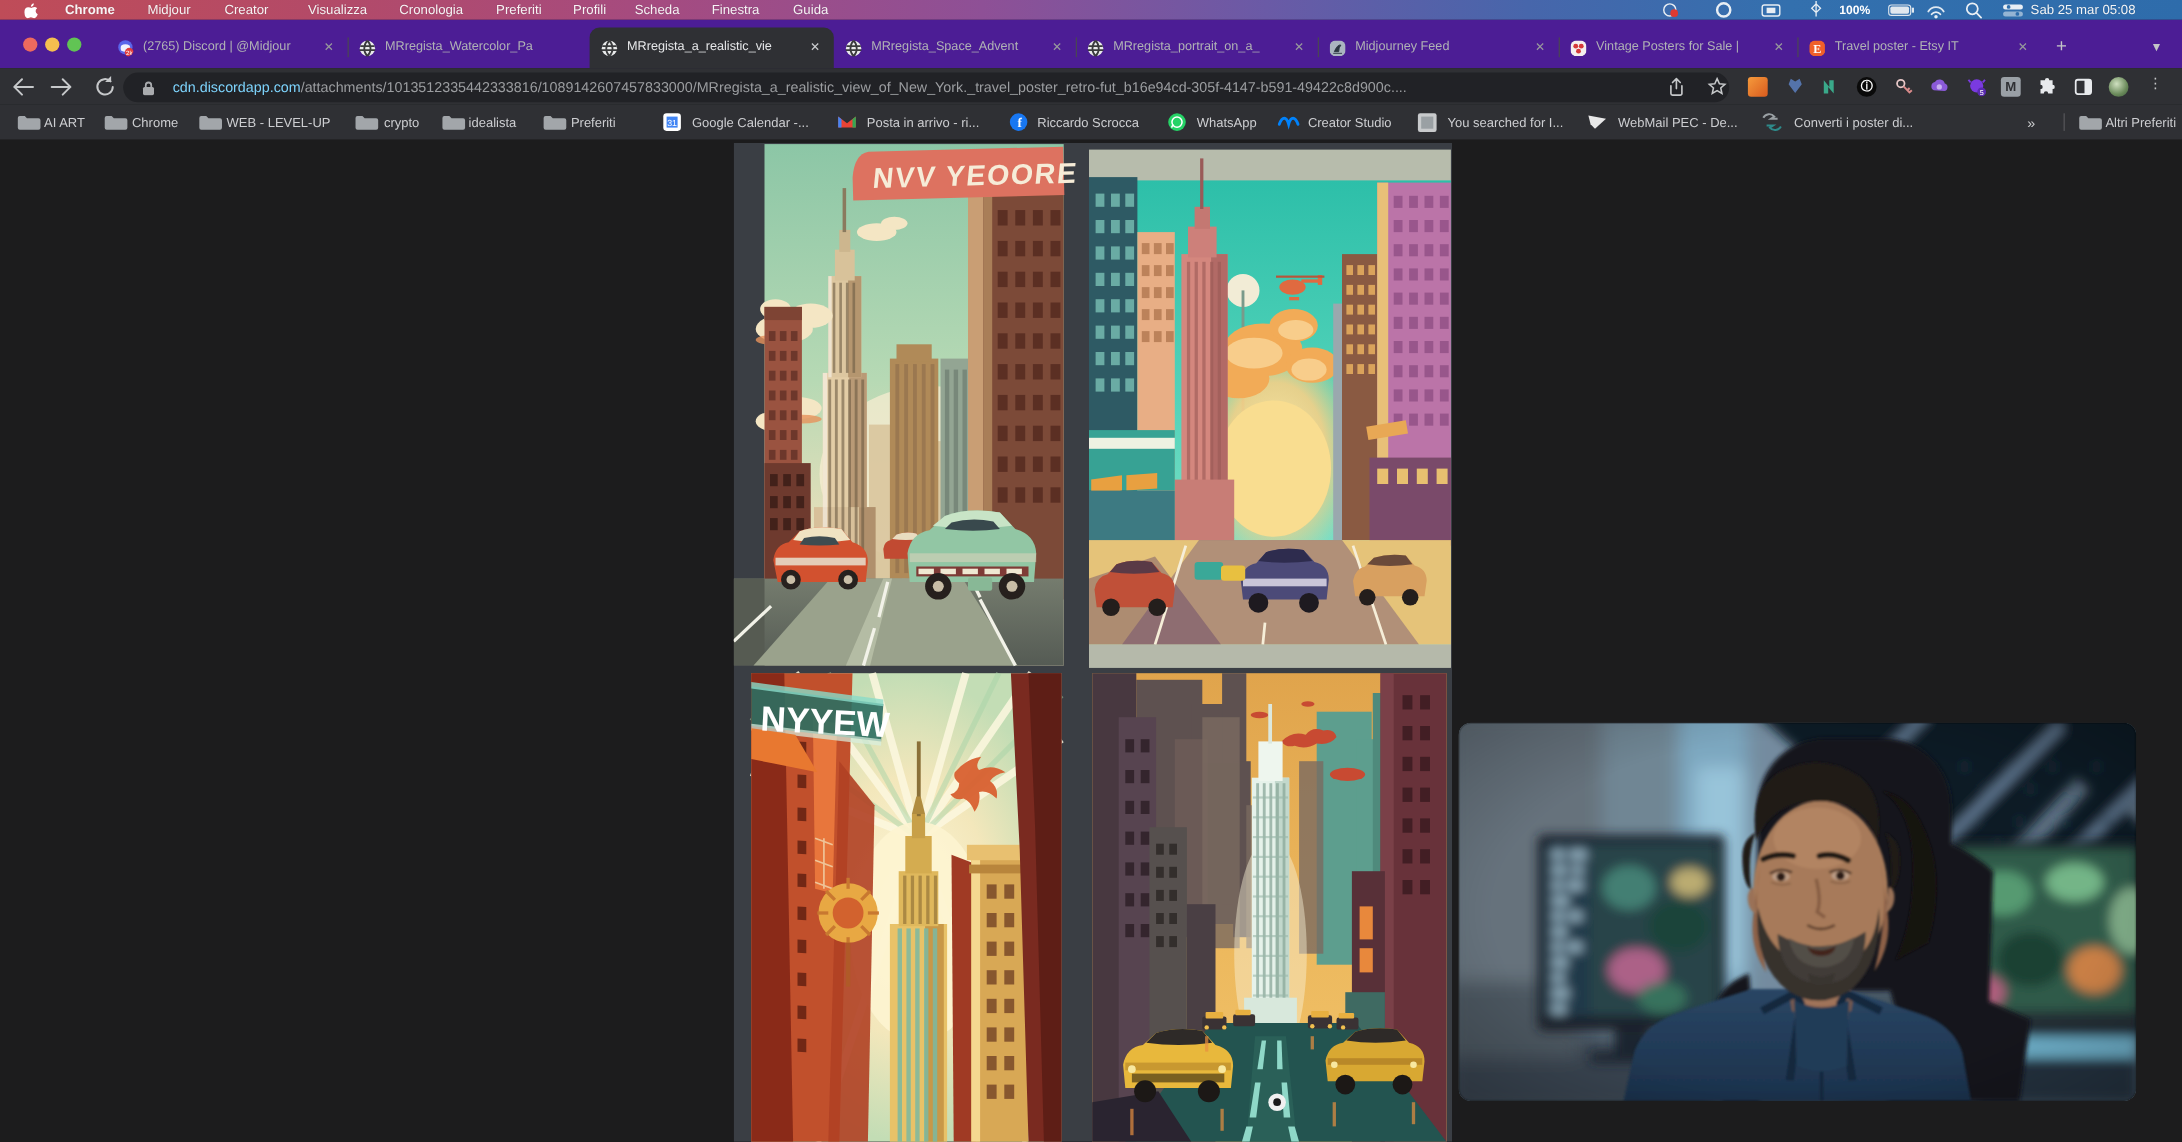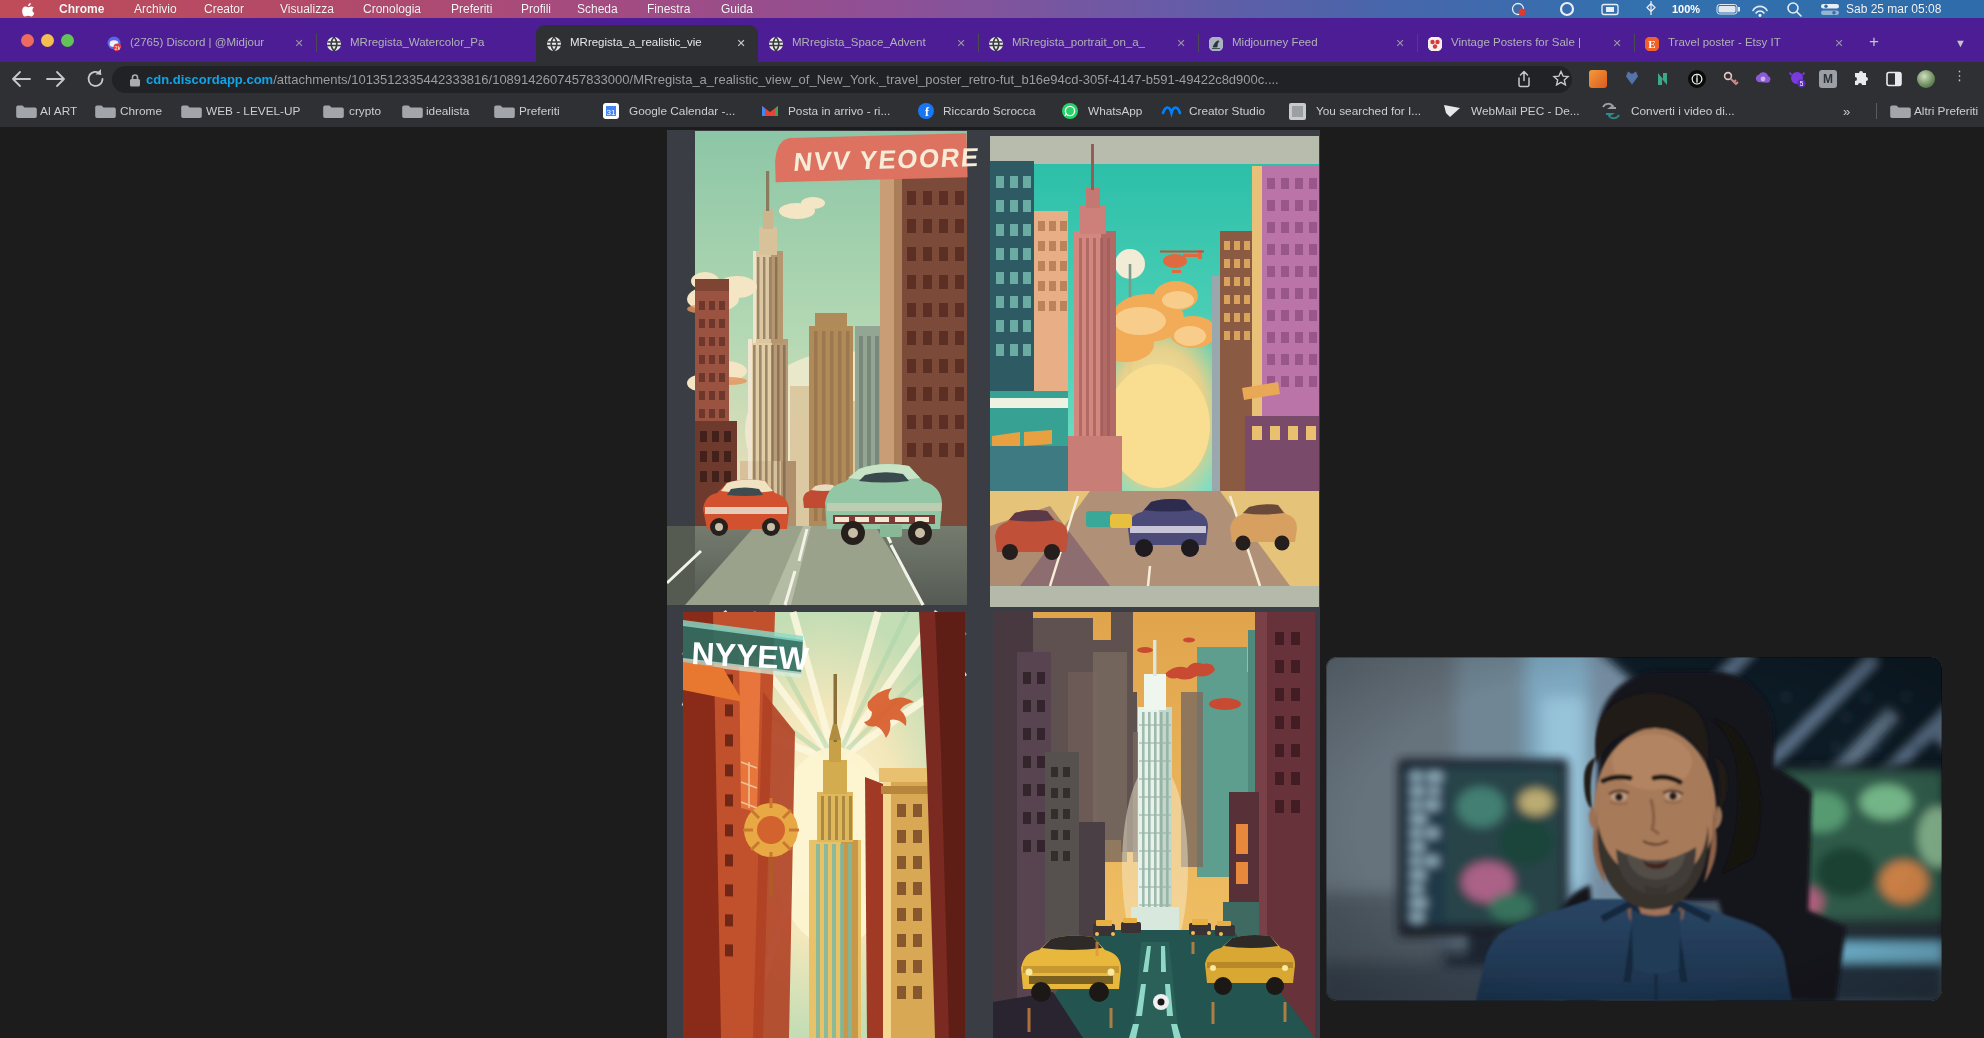--- a/index.html
+++ b/index.html
@@ -21,21 +21,21 @@
 #urlpill{position:absolute;left:112px;top:4px;width:1460px;height:27px;border-radius:13.5px;background:#212226;color:#9b9da0;font-size:13px;line-height:27px;white-space:nowrap;overflow:hidden}
 #content{position:absolute;left:0;top:127px;width:1984px;height:911px;background:#1c1c1d}
 .eico{position:absolute;top:8px;width:18px;height:18px;border-radius:4px;font-size:13px;line-height:18px;text-align:center}
 </style></head>
 <body>
 <div id="menubar">
  <svg class="abs" style="left:22px;top:2.5px" width="13" height="14" viewBox="0 0 13 14">
       <path d="M9.2 3.4 q1.6 0 2.6 1.2 q-1.5 1-1.4 2.7 q.1 1.9 1.9 2.7 q-.5 1.5-1.3 2.5 q-.8 1-1.8 1 q-.9 0-1.6-.4 q-.7-.4-1.5-.4 q-.8 0-1.5.4 q-.7.4-1.5.4 q-1.1 0-2-1.3 Q.2 10.6.1 8.2 q0-2.2 1-3.4 q1-1.3 2.6-1.3 q.8 0 1.7.4 q.7.3 1 .3 q.3 0 1-.3 q1-.4 1.8-.5z M8.8 0 q.1 1.2-.7 2.2 q-.8 1-2 1 q-.1-1.2.7-2.1 Q7.6.1 8.8 0z" fill="#fff"></path>
     </svg>
  <div class="mi" style="left:59px;font-weight:700">Chrome</div>
- <div class="mi" style="left:134px">Archivio</div>
+ <div class="mi" style="left:134px">Midjour</div>
  <div class="mi" style="left:204px">Creator</div>
  <div class="mi" style="left:280px">Visualizza</div>
  <div class="mi" style="left:363px">Cronologia</div>
  <div class="mi" style="left:451px">Preferiti</div>
  <div class="mi" style="left:521px">Profili</div>
  <div class="mi" style="left:577px">Scheda</div>
  <div class="mi" style="left:647px">Finestra</div>
  <div class="mi" style="left:721px">Guida</div>
  <div class="mi" style="left:1846px;font-size:12px">Sab 25 mar 05:08</div>
  <svg class="abs" style="left:1505px;top:0" width="340" height="18" viewBox="0 0 340 18">
@@ -153,21 +153,21 @@
    <path d="M39 12 h17 M49 5 l7 7 -7 7"></path>
    <path d="M94.5 12 a7 7 0 1 1-2-5"></path>
         <path d="M93 2 v5.5 h-5.5z" fill="#c6c8ca" stroke="none"></path>
   </g>
  </svg>
  <div id="urlpill">
    <svg class="abs" style="left:17px;top:7px" width="12" height="14" viewBox="0 0 12 14">
         <rect x="1" y="6" width="10" height="7.5" rx="1.5" fill="#a9abae"></rect>
         <path d="M3.5 6 V4.5 a2.5 2.5 0 0 1 5 0 V6" stroke="#a9abae" stroke-width="1.6" fill="none"></path>
       </svg>
-   <span style="margin-left:34px;color:#0ea5e9;font-weight:700">cdn.discordapp.com</span><span>/attachments/1013512335442333816/1089142607457833000/MRregista_a_realistic_view_of_New_York._travel_poster_retro-fut_b16e94cd-305f-4147-b591-49422c8d900c....</span>
+   <span style="margin-left:45px;color:#7dd3fc;font-weight:400">cdn.discordapp.com</span><span>/attachments/1013512335442333816/1089142607457833000/MRregista_a_realistic_view_of_New_York._travel_poster_retro-fut_b16e94cd-305f-4147-b591-49422c8d900c....</span>
  </div>
  <svg class="abs" style="left:1515px;top:8px" width="60" height="18" viewBox="0 0 60 18">
   <g stroke="#c6c8ca" stroke-width="1.5" fill="none" stroke-linecap="round">
    <path d="M4 8 v7 a1.5 1.5 0 0 0 1.5 1.5 h7 a1.5 1.5 0 0 0 1.5-1.5 V8"></path>
         <path d="M9 1.5 v9 M9 1.5 l-3.5 3.5 M9 1.5 l3.5 3.5"></path>
   </g>
   <path d="M46 1.5 l2.1 4.6 5 .5 -3.8 3.4 1.1 4.9 -4.4-2.6 -4.4 2.6 1.1-4.9 -3.8-3.4 5-.5z" fill="none" stroke="#c6c8ca" stroke-width="1.4"></path>
  </svg>
  <div class="eico" style="left:1589px;background:linear-gradient(135deg,#f59a3c,#d95b1e);border-radius:3px"></div>
  <div class="eico" style="left:1623px"><svg width="18" height="18" viewBox="0 0 18 18">
@@ -241,21 +241,21 @@
  <div class="bk" style="left:349px">crypto</div>
  <div class="bk" style="left:426px">idealista</div>
  <div class="bk" style="left:519px">Preferiti</div>
  <div class="bk" style="left:629px">Google Calendar -...</div>
  <div class="bk" style="left:788px">Posta in arrivo - ri...</div>
  <div class="bk" style="left:943px">Riccardo Scrocca</div>
  <div class="bk" style="left:1088px">WhatsApp</div>
  <div class="bk" style="left:1189px">Creator Studio</div>
  <div class="bk" style="left:1316px">You searched for I...</div>
  <div class="bk" style="left:1471px">WebMail PEC - De...</div>
- <div class="bk" style="left:1631px">Converti i video di...</div>
+ <div class="bk" style="left:1631px">Converti i poster di...</div>
  <div class="bk" style="left:1914px">Altri Preferiti</div>
 </div>
 <div id="content">
 <svg class="abs" style="left:667px;top:3px" width="653" height="908" viewBox="0 0 653 908">
 <defs>
  <linearGradient id="p1sky" x1="0" y1="0" x2="0" y2="1">
   <stop offset="0" stop-color="#8cc6a6"></stop>
           <stop offset=".45" stop-color="#b6d9b4"></stop>
           <stop offset=".75" stop-color="#e8dfba"></stop>
           <stop offset="1" stop-color="#f2e4c0"></stop>

